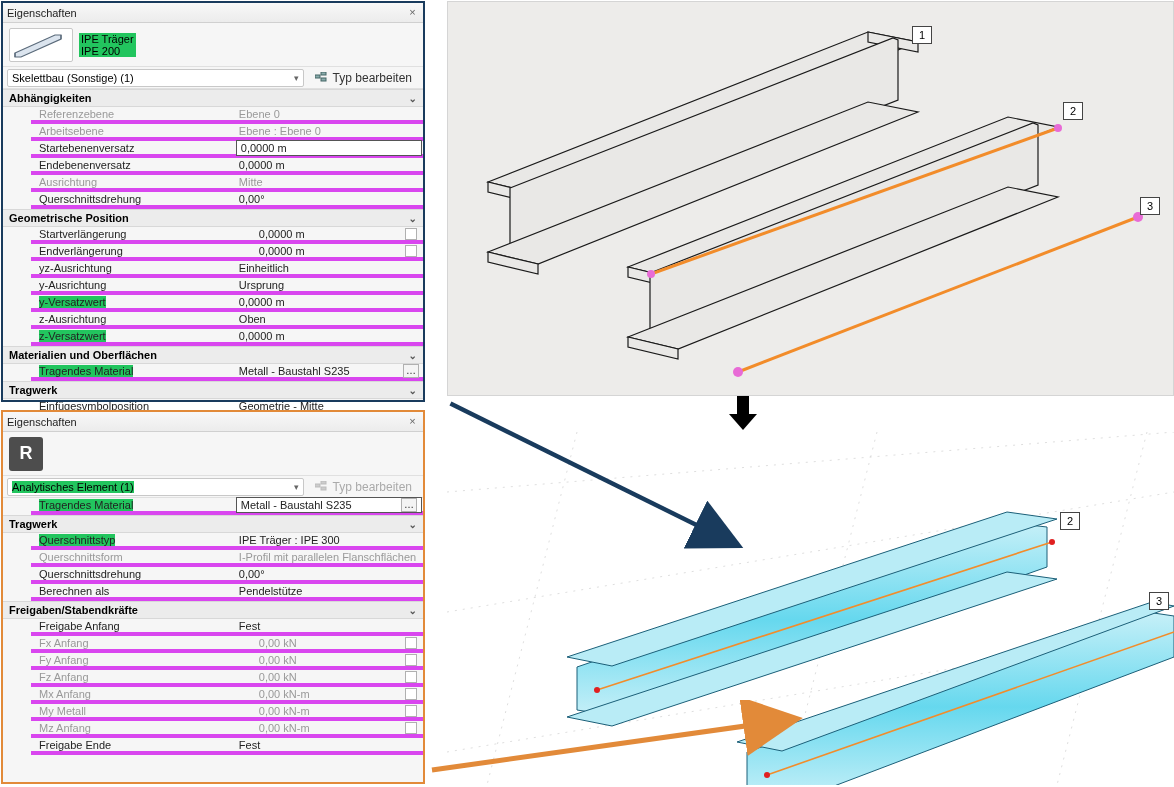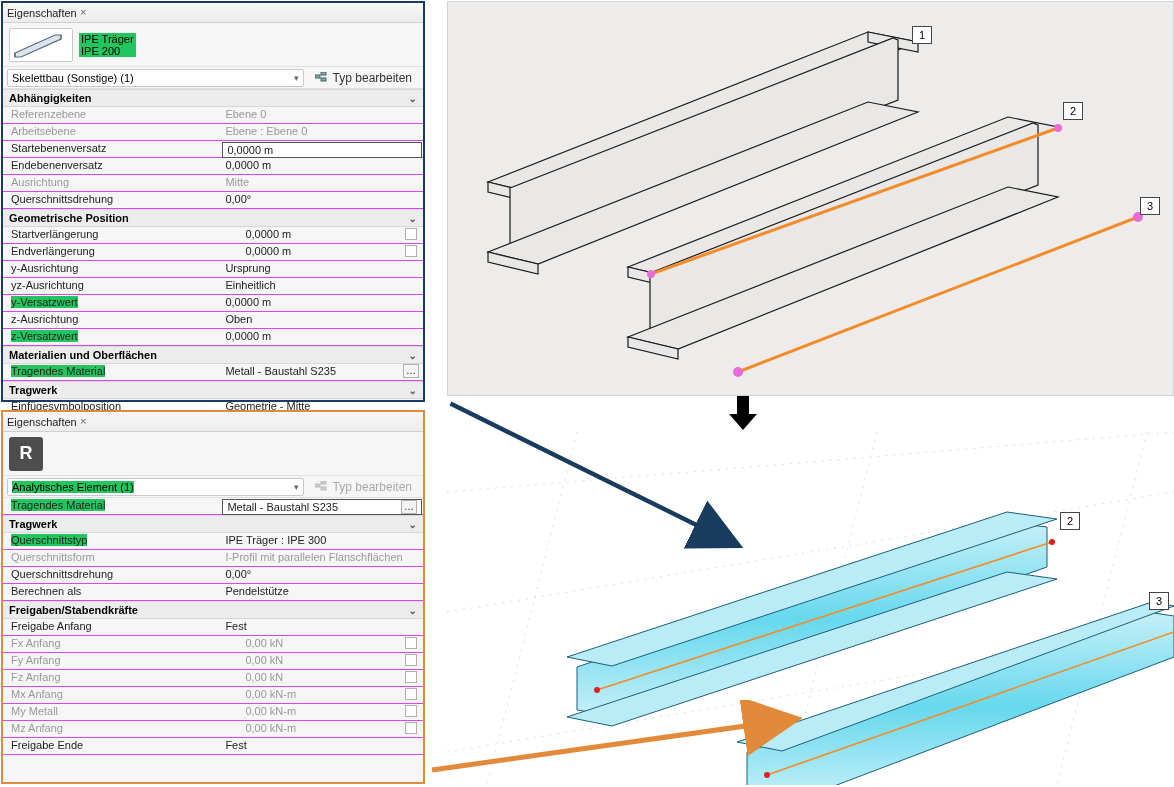--- a/index.html
+++ b/index.html
@@ -18,20 +18,21 @@
     position: absolute;
     background: #f6f6f6;
     border: 2px solid;
   }
   .panel.top { top: 1px; left: 1px; width: 424px; height: 401px; border-color: #193b5d; }
   .panel.bot { top: 410px; left: 1px; width: 424px; height: 374px; border-color: #e28a39; }
   .titlebar {
     height: 20px;
     display: flex;
     align-items: center;
+    justify-content: space-between;
     padding: 0 4px;
     background: linear-gradient(#f8f8f8,#ececec);
     border-bottom: 1px solid #d0d0d0;
   }
   .titlebar .t { font-size: 11px; color: #222; }
   .closebtn {
     width: 13px; height: 13px; display:flex; align-items:center; justify-content:center;
     color:#666; font-size:11px; line-height:1;
   }
   .preview-row {
@@ -71,22 +72,23 @@
   .edit-icon { width:14px; height:12px; }
 
   .group-head {
     height:18px; display:flex; align-items:center; justify-content:space-between;
     padding:0 6px; background:#ececec; font-weight:600; font-size:11px;
     border-top:1px solid #d8d8d8; border-bottom:1px solid #d8d8d8;
   }
   .group-head .caret { font-size:10px; color:#555; }
 
   .prop-row {
-    height:17px; display:flex; align-items:flex-start; font-size:11px;
-    border-bottom:1px solid #d946ef;
+    height:17px; display:flex; align-items:center; font-size:11px;
+    border-bottom:4px solid #d946ef;
+    margin-left:28px;
   }
   .prop-row .k {
     width: 52%; padding:1px 8px; display:flex; align-items:center; color:#222;
   }
   .prop-row .v {
     flex:1; padding:1px 4px; display:flex; align-items:center; color:#222;
     position:relative;
   }
   .prop-row.dim .k, .prop-row.dim .v { color:#999; }
   .prop-row .v.input { border:1px solid #555; background:#fff; margin:1px 1px; }
@@ -221,29 +223,29 @@
         </div>
       </div>
       <div class="prop-row">
         <div class="k">Endverlängerung</div>
         <div class="v">
           <span class="cb"></span>
           <span style="margin-left: 20px;">0,0000 m</span>
         </div>
       </div>
       <div class="prop-row">
+        <div class="k">yz-Ausrichtung</div>
+        <div class="v">
+          <span>Einheitlich</span>
+        </div>
+      </div>
+      <div class="prop-row">
         <div class="k">y-Ausrichtung</div>
         <div class="v">
           <span>Ursprung</span>
-        </div>
-      </div>
-      <div class="prop-row">
-        <div class="k">yz-Ausrichtung</div>
-        <div class="v">
-          <span>Einheitlich</span>
         </div>
       </div>
       <div class="prop-row">
         <div class="k">
           <span class="hl">y-Versatzwert</span>
         </div>
         <div class="v">
           <span>0,0000 m</span>
         </div>
       </div>

